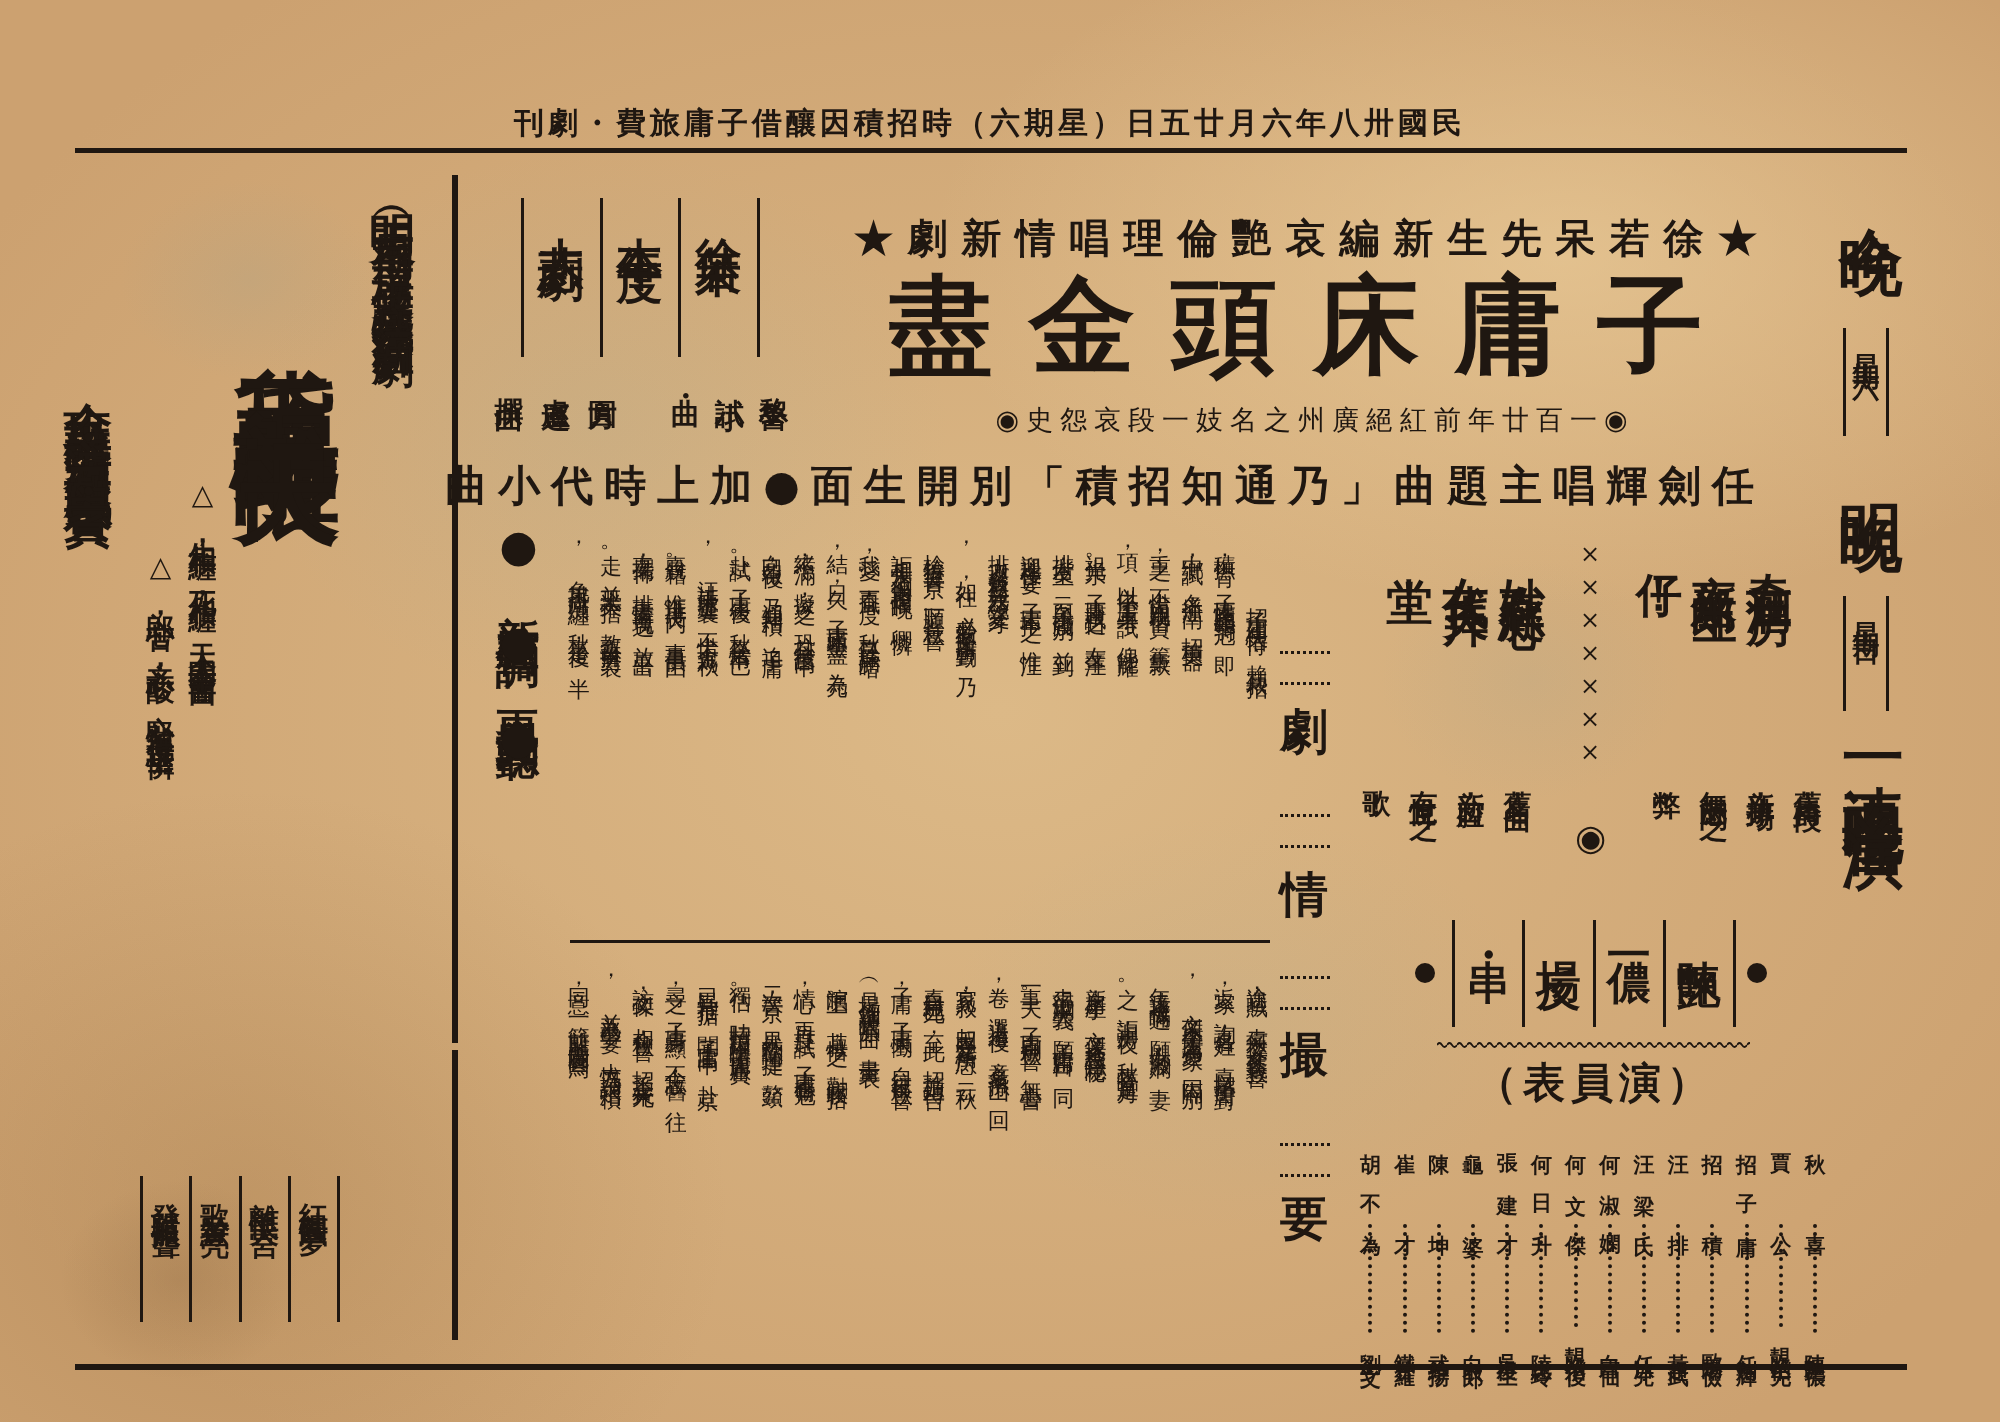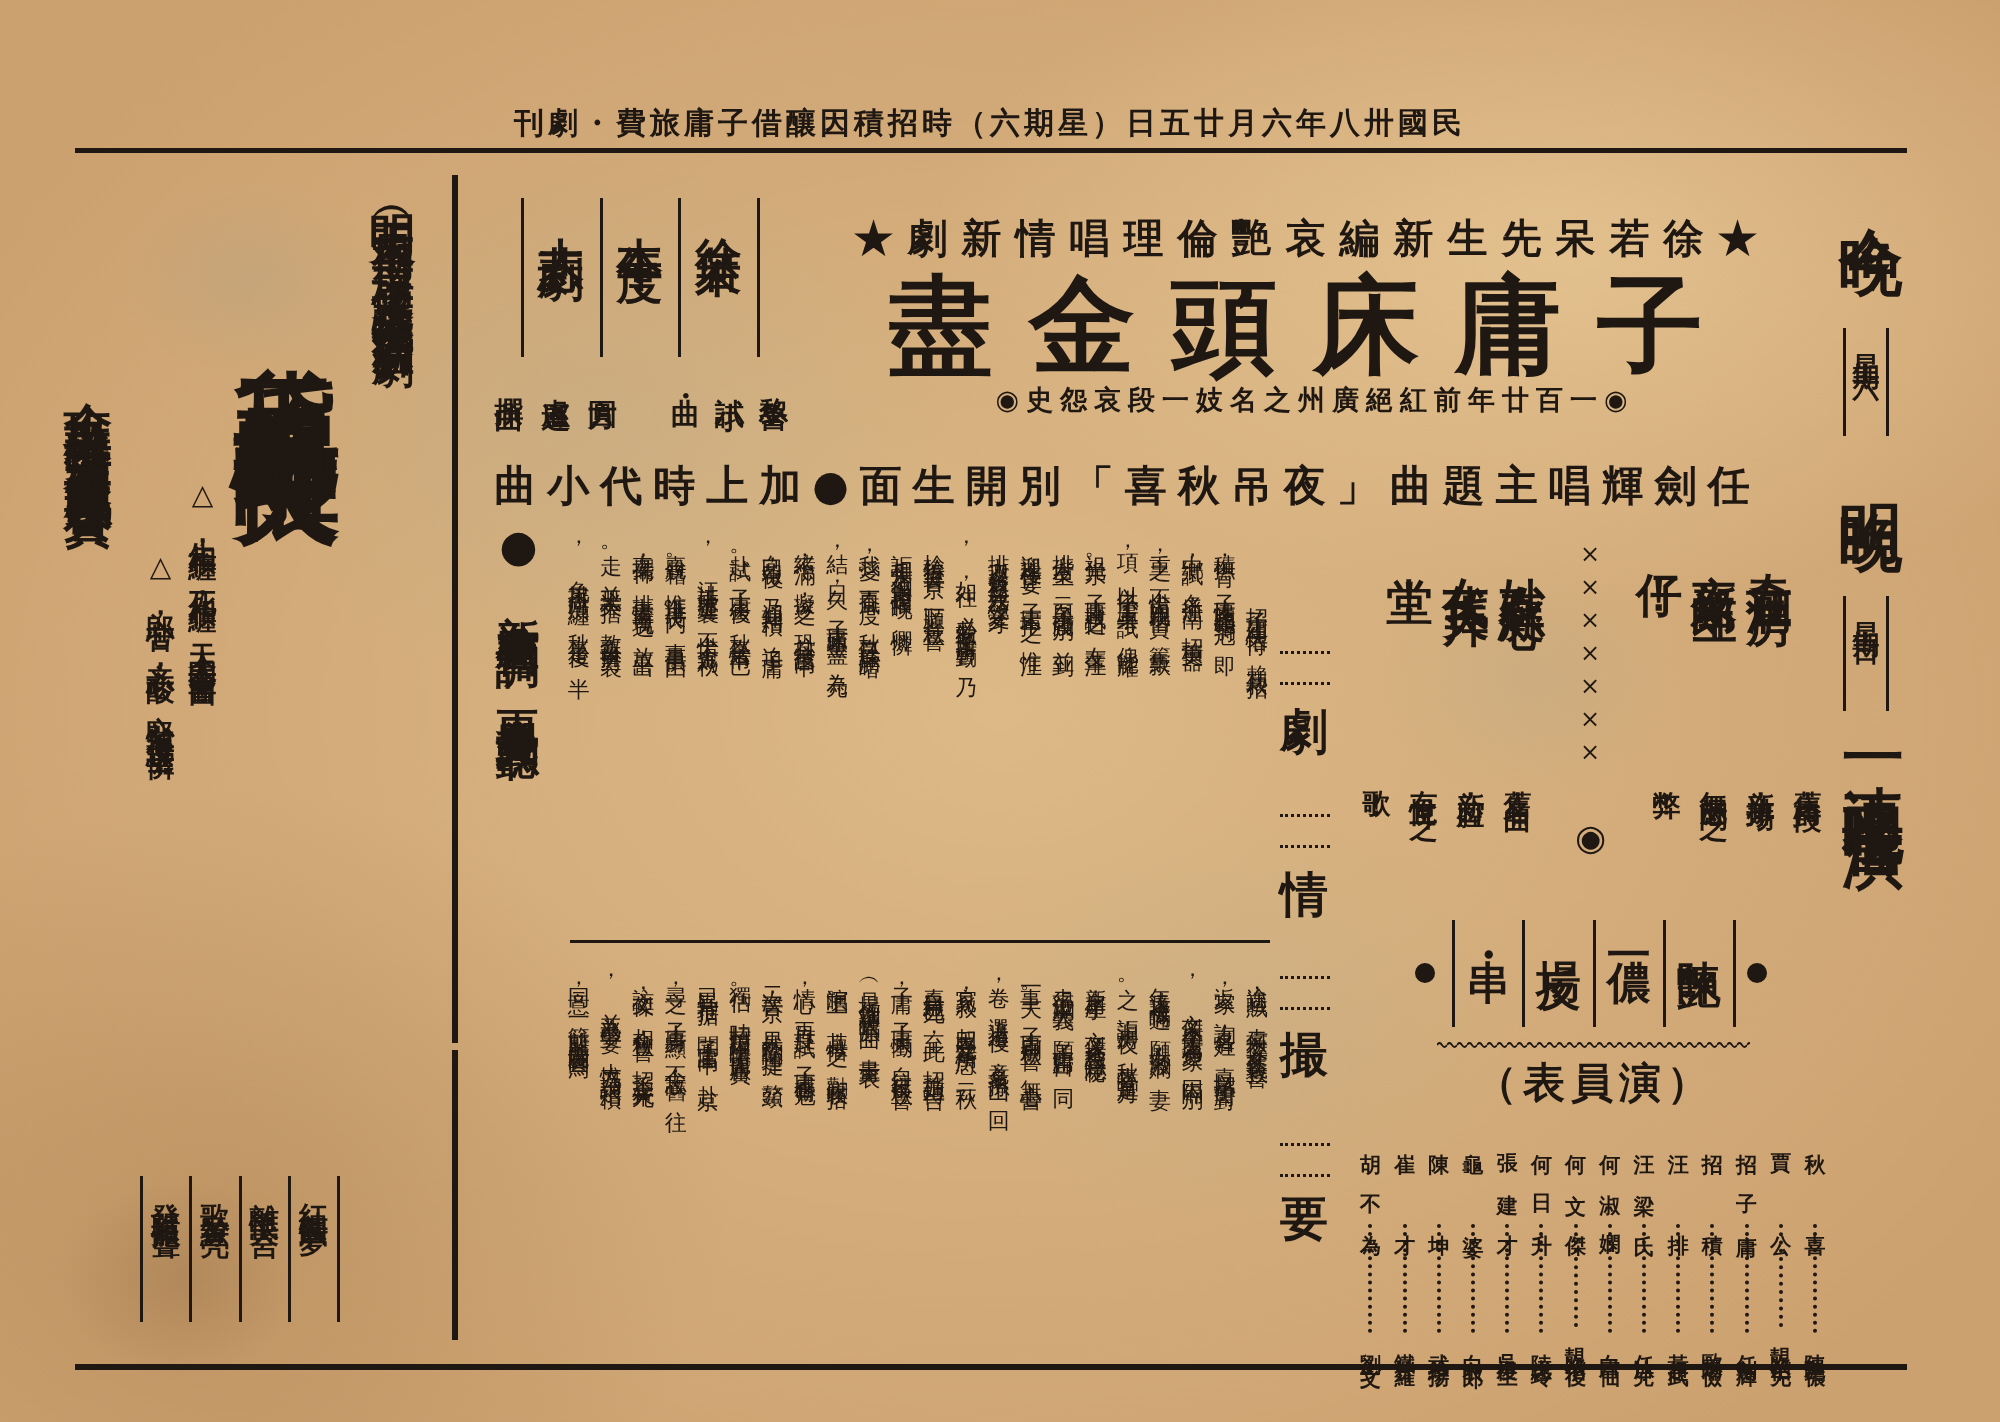--- a/index.html
+++ b/index.html
@@ -30,21 +30,21 @@
 
   
   .sched-big { left: 1836px; width: 70px; line-height: 70px; font-size: 64px; letter-spacing: 8px; }
   .sched-box { position: absolute; left: 1843px; width: 46px; border-left: 3px solid #1f1711; border-right: 3px solid #1f1711; display: flex; justify-content: center; padding-top: 4px; box-sizing: border-box; }
   .sched-box .vt { font-size: 27px; font-weight: bold; letter-spacing: 9px; line-height: 40px; }
   .run-note { left: 1841px; top: 725px; width: 64px; line-height: 64px; font-size: 62px; letter-spacing: 10px; }
 
   
   .tagline { left: 850px; top: 186px; width: 925px; font-size: 40px; font-weight: bold; letter-spacing: 14px; line-height: 50px; margin-top: 27px; }
   .feature-title { left: 828px; top: 266px; width: 970px; font-size: 106px; letter-spacing: 36px; line-height: 120px; }
-  .feature-sub { left: 980px; top: 382px; width: 670px; font-size: 27px; font-weight: bold; letter-spacing: 7px; line-height: 36px; }
+  .feature-sub { left: 980px; top: 402px; width: 670px; font-size: 27px; font-weight: normal; letter-spacing: 7px; line-height: 36px; }
 
   .trio { position: absolute; left: 521px; top: 198px; width: 236px; height: 159px; border-right: 3px solid #1f1711; display: flex; flex-direction: row-reverse; box-sizing: content-box; }
   .trio-col { flex: 1; border-left: 3px solid #1f1711; display: flex; justify-content: center; padding-top: 2px; }
   .trio-col .vt { font-size: 46px; font-weight: bold; letter-spacing: 9px; line-height: 60px; }
 
   .credits { top: 375px; font-size: 29px; font-weight: bold; letter-spacing: 4px; }
   .credits span { display: block; }
   .credits-right { left: 664px; width: 132px; }
   .credits-right span { line-height: 44px; }
   .credits-left { left: 486px; width: 140px; }
@@ -146,21 +146,21 @@
     <span>試小</span>
     <span>曲・</span>
   </div>
 <div class="v credits credits-left">
 
 <span>方圓</span>
     <span>盧遜</span>
     <span>撰曲</span>
   </div>
 
-<div class="rtl theme-line">任劍輝唱主題曲「夜吊秋喜」別開生面●加上時代小曲</div>
+<div class="rtl theme-line">任劍輝唱主題曲「乃通知招積」別開生面●加上時代小曲</div>
 <div class="v side-slogan">●新腔舊調●更覺動聽●</div>
 
 <div class="v syn-block syn-upper">
 
 <span class="col">招子庸幼失怙恃，賴其叔招</span>
     <span class="col">積撫育，子庸性聰穎年弱冠，即</span>
     <span class="col">中鄉試，名播江南，招積更器</span>
     <span class="col">重之，不惜向親朋借貸，籌集款</span>
     <span class="col">項，以供子庸上京考試，俾能耀</span>
     <span class="col">祖光宗。子庸赴試之日，友輩汪</span>

